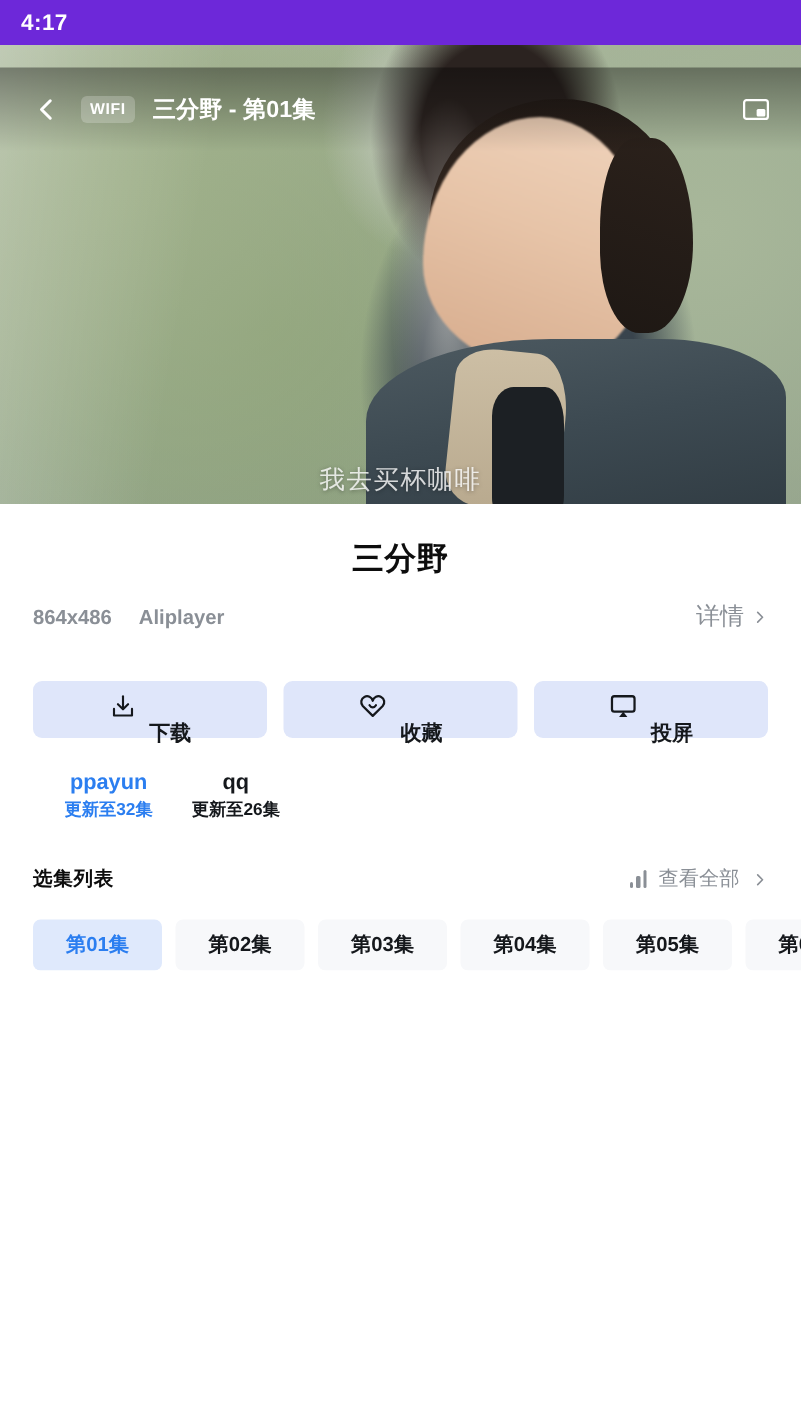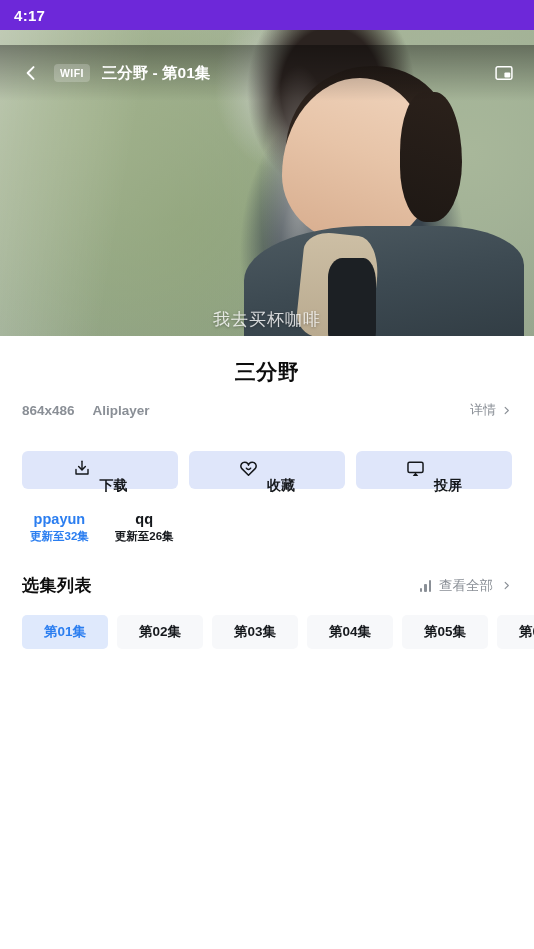--- a/index.html
+++ b/index.html
@@ -222,21 +222,21 @@
   .meta-res, .meta-player {
     font-size: 13.5px;
     font-weight: bold;
     color: #8a8f96;
   }
   .meta-player { margin-left: 18px; }
   .detail-link {
     margin-left: auto;
     display: flex; align-items: center; gap: 5px;
     color: #8a8f96;
-    font-size: 13px;
+    font-size: 16px;
     cursor: pointer;
   }
 
   
   .actions {
     display: flex;
     gap: 11px;
     padding: 32px 22px 0 22px;
   }
   .action-btn {
@@ -251,21 +251,21 @@
   .action-btn span.label {
     font-size: 14px;
     font-weight: bold;
     color: #15181c;
     margin-top: 32px;
   }
 
   
   .sources {
     display: flex;
-    padding: 22px 22px 0 30px;
+    padding: 22px 22px 0 43px;
     gap: 26px;
   }
   .source-item {
     display: flex; flex-direction: column; align-items: center;
     cursor: pointer;
     min-width: 58px;
   }
   .source-name {
     font-size: 14.5px;
     font-weight: bold;
@@ -279,21 +279,21 @@
   }
   .source-item.active .source-name,
   .source-item.active .source-sub { color: #2b7ef0; }
 
   
   .section-head {
     display: flex; align-items: center;
     padding: 30px 22px 0 22px;
   }
   .section-title {
-    font-size: 17px;
+    font-size: 13px;
     font-weight: bold;
     color: #0d0d0d;
     letter-spacing: .5px;
   }
   .view-all {
     margin-left: auto;
     display: flex; align-items: center; gap: 8px;
     color: #8a8f96;
     font-size: 13.5px;
     cursor: pointer;

